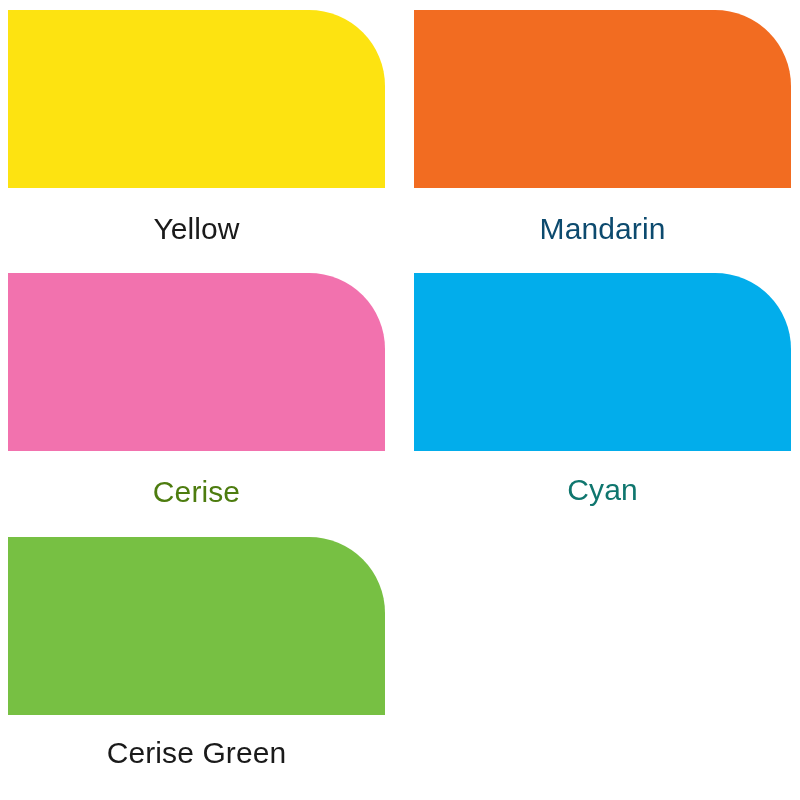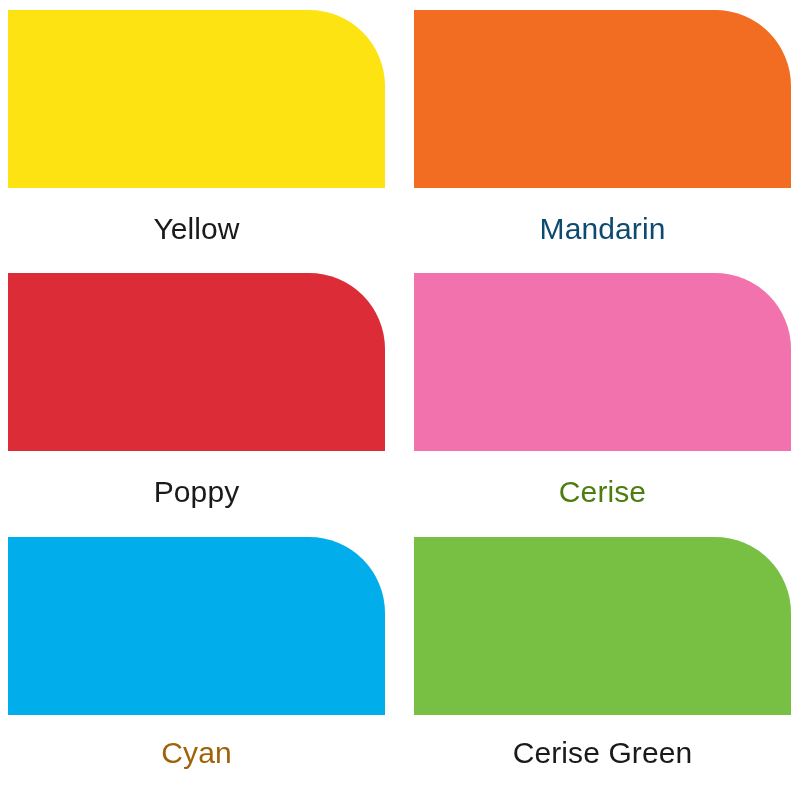--- a/index.html
+++ b/index.html
@@ -75,33 +75,29 @@
   <div class="swatch-cell row-1">
     <div class="swatch-chip" style="background-color: rgb(253, 227, 17);"></div>
     <div class="swatch-label" style="color: rgb(26, 26, 26);">Yellow</div>
   </div>
 
   <div class="swatch-cell row-1">
     <div class="swatch-chip" style="background-color: rgb(242, 108, 33);"></div>
     <div class="swatch-label" style="color: #0c4a6e;">Mandarin</div>
   </div>
 
-  <div class="swatch-cell row-2">
-    <div class="swatch-chip" style="background-color: rgb(219, 44, 56);"></div>
-    <div class="swatch-label" style="color: rgb(26, 26, 26);">Poppy</div>
-  </div>
 
   <div class="swatch-cell row-2">
     <div class="swatch-chip" style="background-color: rgb(242, 114, 174);"></div>
     <div class="swatch-label" style="color: #4d7c0f;">Cerise</div>
   </div>
 
   <div class="swatch-cell row-3">
     <div class="swatch-chip" style="background-color: rgb(2, 173, 235);"></div>
-    <div class="swatch-label" style="color: #a16207;">Cyan</div>
+    <div class="swatch-label" style="color: #0f766e;">Cyan</div>
   </div>
 
   <div class="swatch-cell row-3">
     <div class="swatch-chip" style="background-color: rgb(119, 192, 67);"></div>
     <div class="swatch-label" style="color: rgb(26, 26, 26);">Cerise Green</div>
   </div>
 
 </div>
 
 </body></html>

